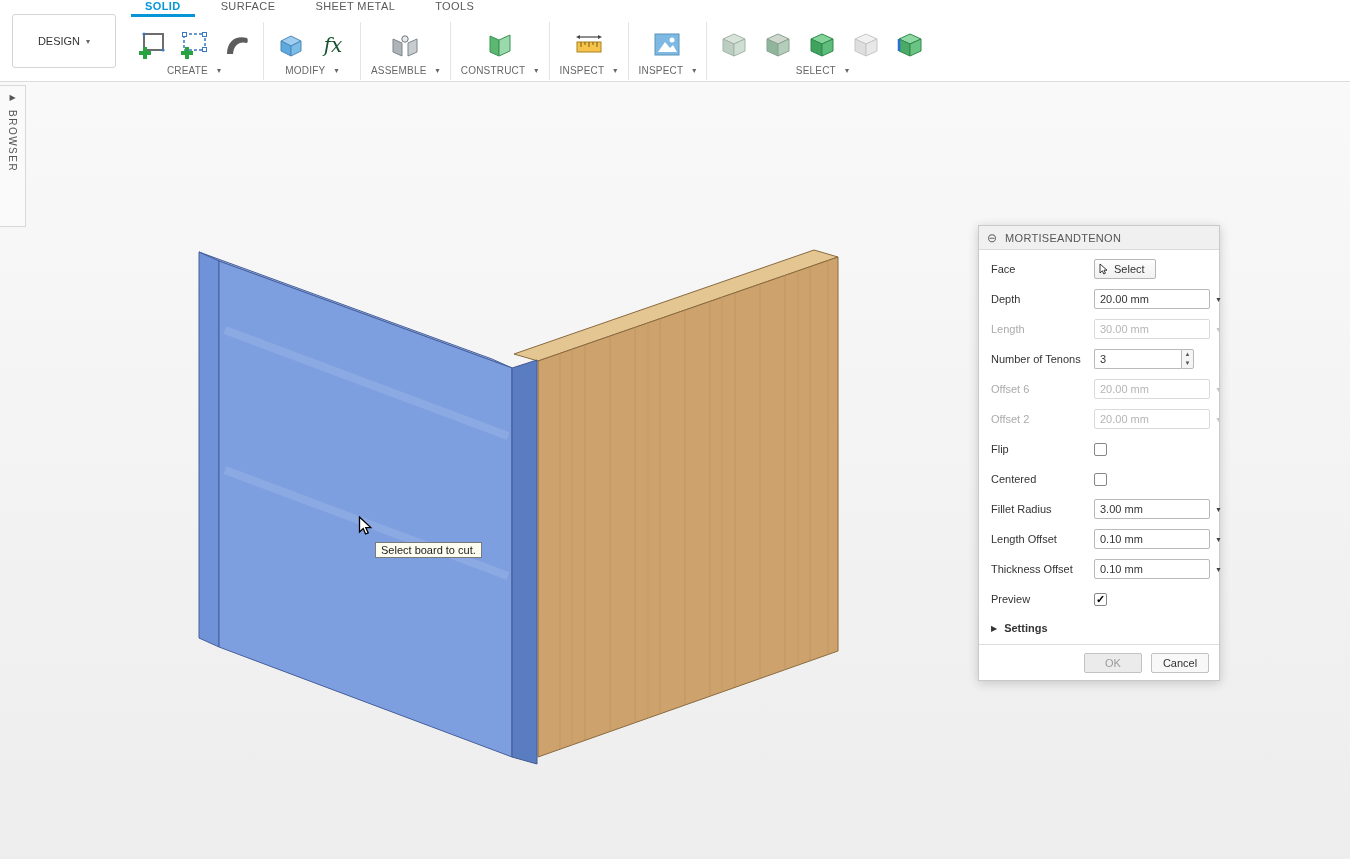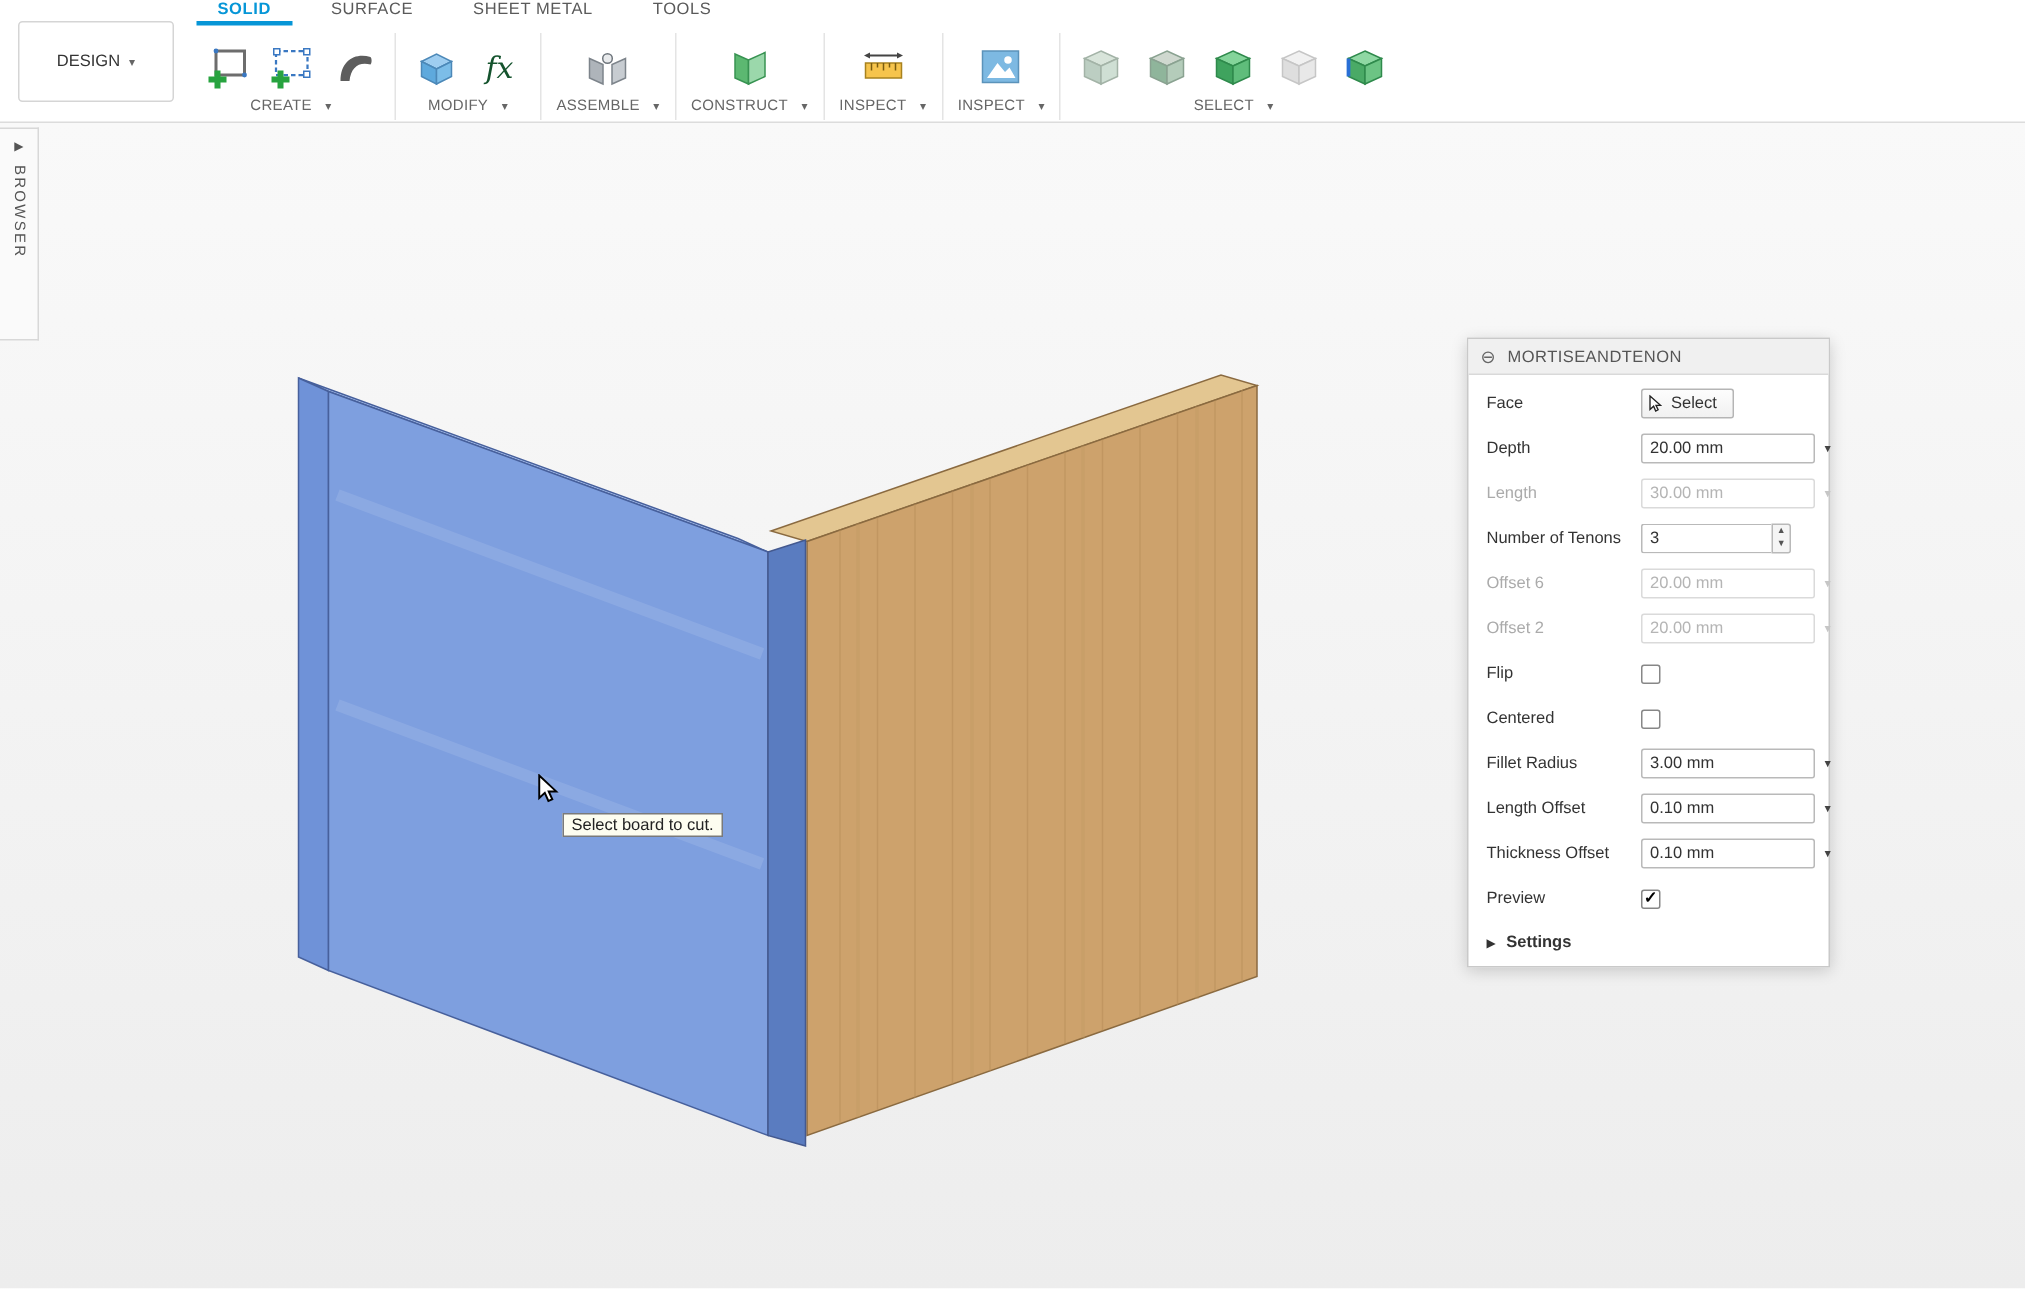--- a/index.html
+++ b/index.html
@@ -410,13 +410,17 @@
       </div>
     </div>
 
     <div class="settings-row">
       <span class="settings-arrow">▶</span>
       <span class="settings-label">Settings</span>
     </div>
 
   </div>
 
+  <div class="dialog-footer">
+    <div class="btn btn-ok">OK</div>
+    <div class="btn btn-cancel">Cancel</div>
+  </div>
 </div>
 
 </body></html>

